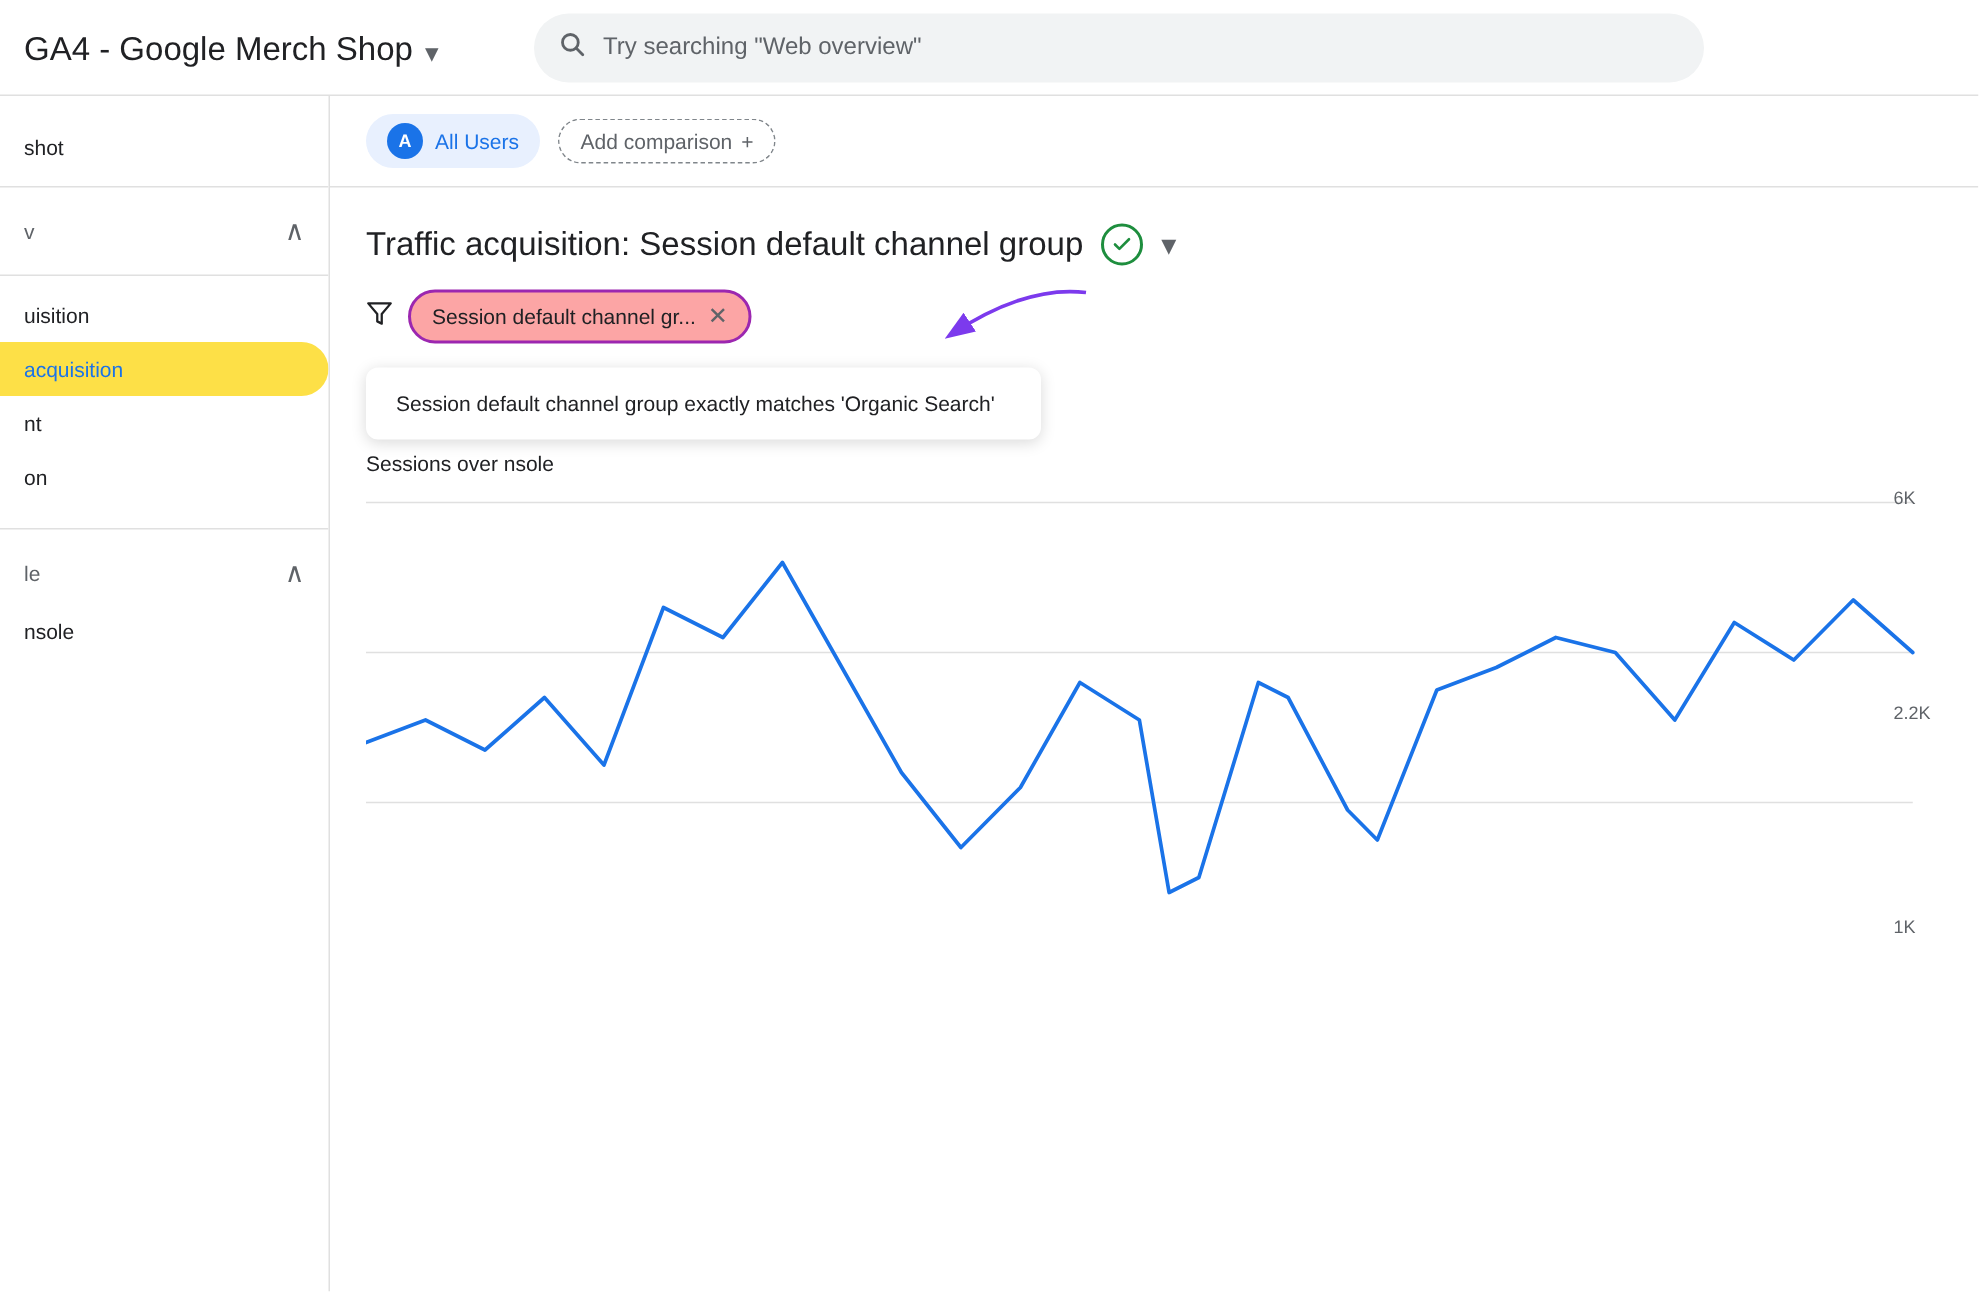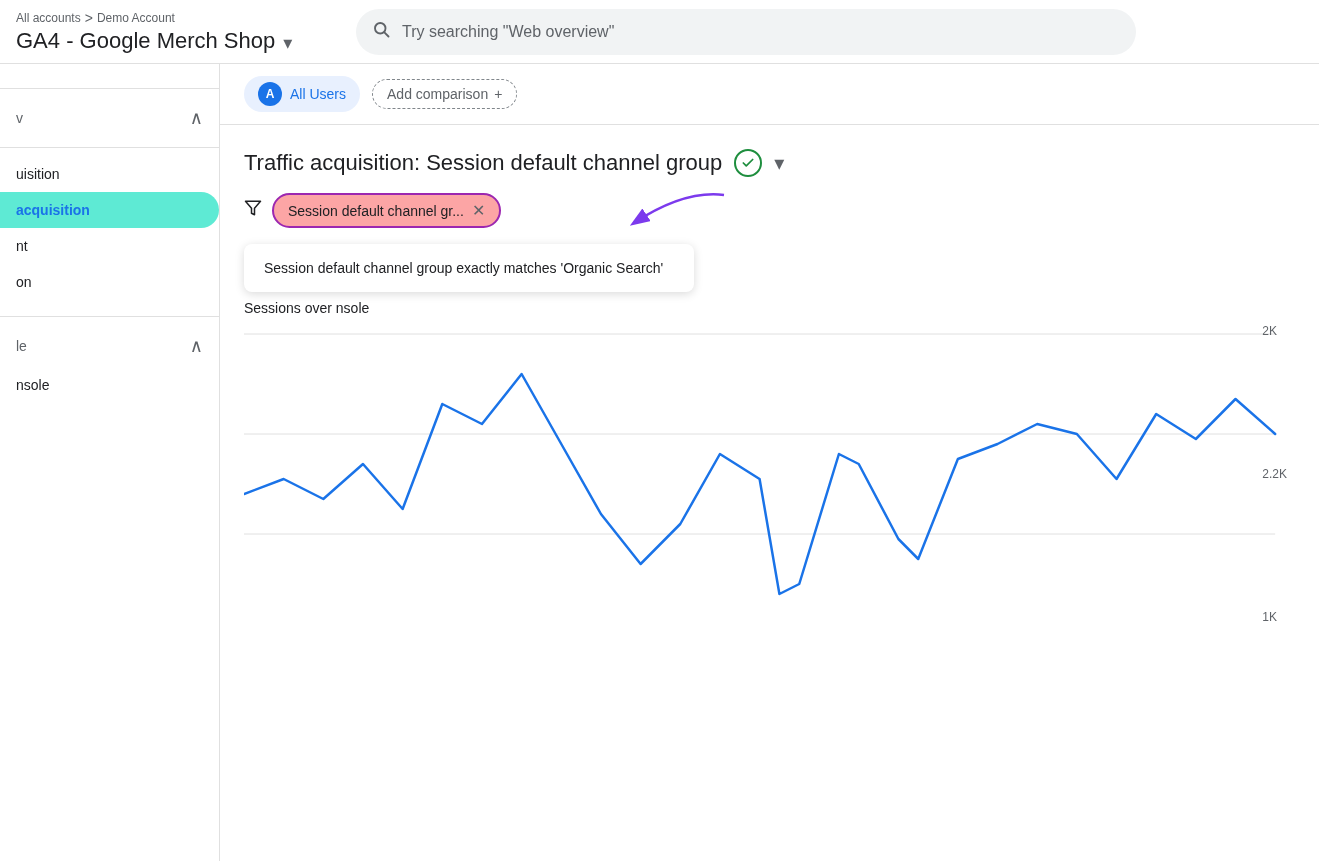--- a/index.html
+++ b/index.html
@@ -88,24 +88,24 @@
     .sidebar-item {
       padding: 10px 16px;
       font-size: 14px;
       color: #202124;
       cursor: pointer;
       display: flex;
       align-items: center;
       justify-content: space-between;
     }
     .sidebar-item.active {
-      background: #5eead4;
+      background: #fde047;
       color: #1a73e8;
       border-radius: 0 24px 24px 0;
-      font-weight: 700;
+      font-weight: 400;
     }
     .sidebar-section-header {
       padding: 10px 16px;
       font-size: 14px;
       color: #5f6368;
       display: flex;
       align-items: center;
       justify-content: space-between;
     }
     .chevron-icon {
@@ -282,45 +282,43 @@
     
     .sidebar-top-section {
       padding: 8px 0;
     }
   </style>
 </head>
 <body>
 
 <div class="top-bar">
   <div class="breadcrumb-area">
-    <div class="breadcrumb">
-      <span class="breadcrumb-link">All accounts</span>
-      <span class="breadcrumb-separator">&gt;</span>
-      <span class="breadcrumb-link">Demo Account</span>
-    </div>
     <div class="property-selector">
       <span>GA4 - Google Merch Shop</span>
       <span class="property-dropdown-icon">▾</span>
     </div>
   </div>
   <div class="search-bar">
     <span class="search-icon-svg">
       <svg width="18" height="18" viewBox="0 0 24 24" fill="none" stroke="#5f6368" stroke-width="2.5" stroke-linecap="round">
         <circle cx="11" cy="11" r="7"></circle>
         <line x1="16.5" y1="16.5" x2="22" y2="22"></line>
       </svg>
     </span>
     <span class="search-placeholder">Try searching "Web overview"</span>
   </div>
 </div>
 
 <div class="layout">
 
   <div class="sidebar">
     <div class="sidebar-top-section">
+      <div class="sidebar-item">
+        <span>shot</span>
+      </div>
       <div class="sidebar-divider"></div>
       <div class="sidebar-section-header">
         <span>v</span>
         <span class="chevron-icon">∧</span>
       </div>
       <div class="sidebar-divider"></div>
       <div class="sidebar-item">
         <span>uisition</span>
       </div>
       <div class="sidebar-item active">
@@ -434,20 +432,20 @@
               840,110
               880,155
               920,90
               960,115
               1000,75
               1040,110
             " fill="none" stroke="#1a73e8" stroke-width="2.5" stroke-linejoin="round" stroke-linecap="round"></polyline>
         </svg>
         
         <div class="y-axis-labels">
-          <span>2K</span>
+          <span>6K</span>
           <span>2.2K</span>
           <span>1K</span>
         </div>
       </div>
     </div>
   </div>
 </div>
 
 </body></html>

